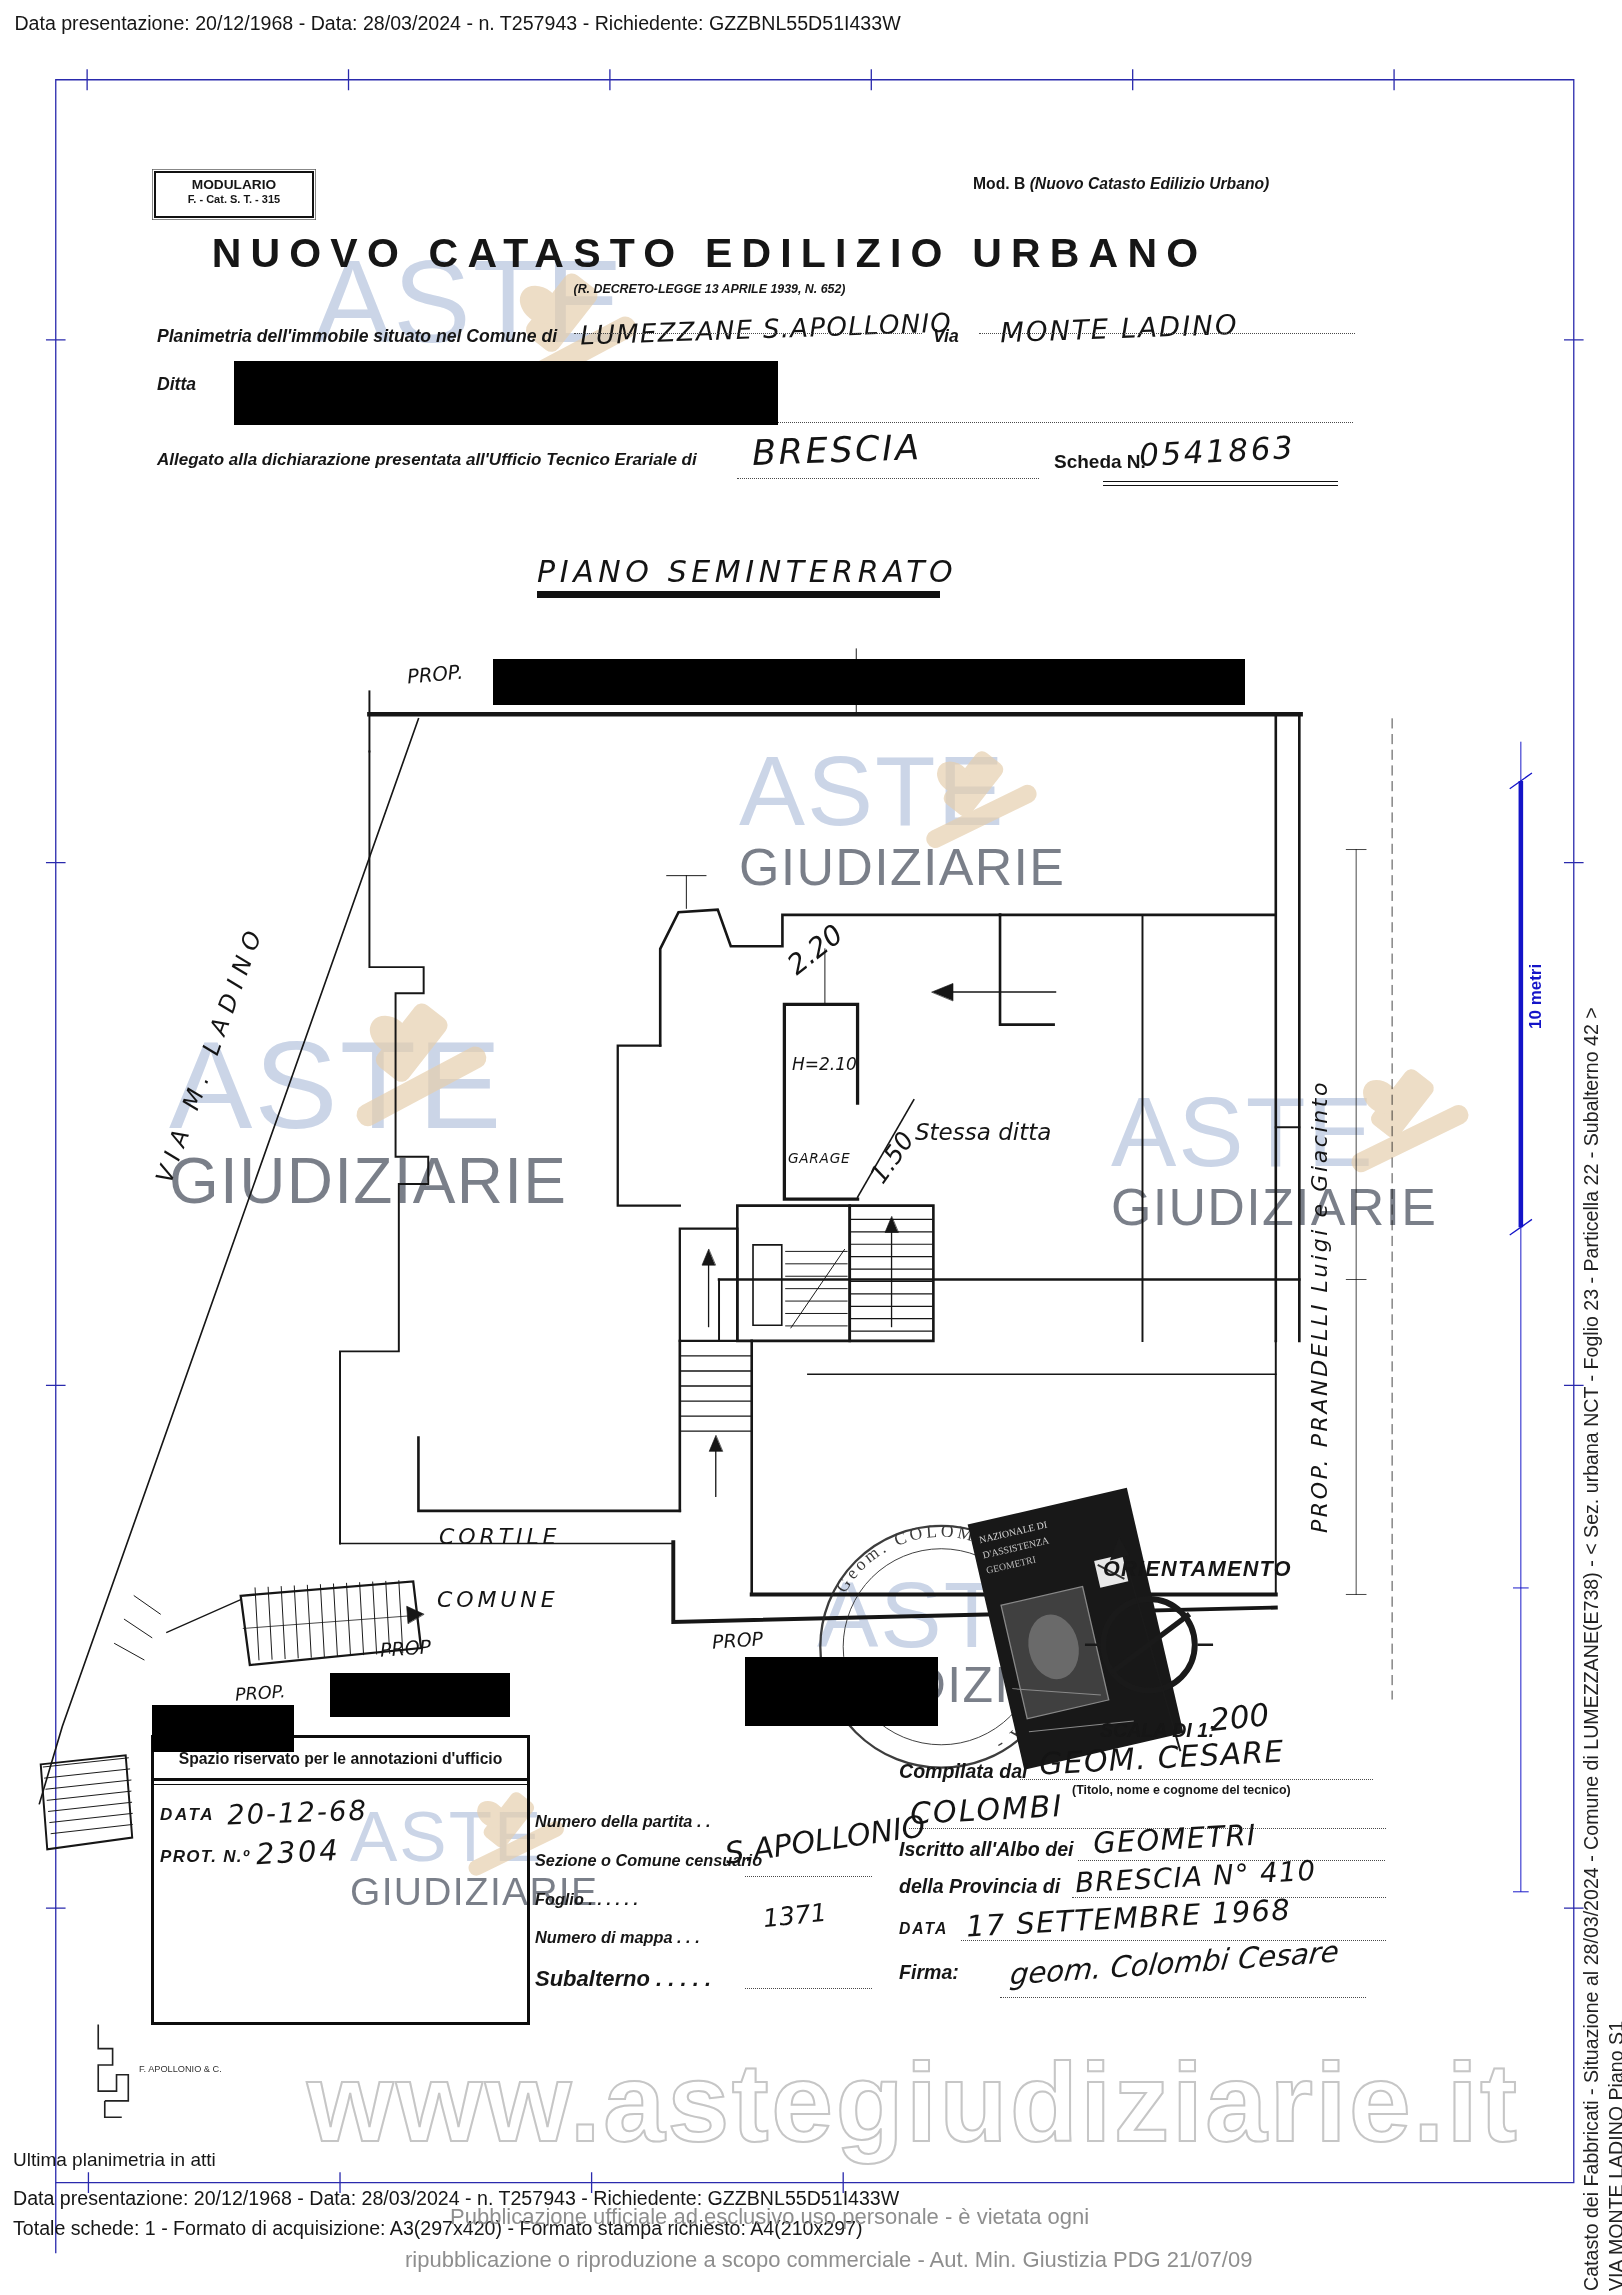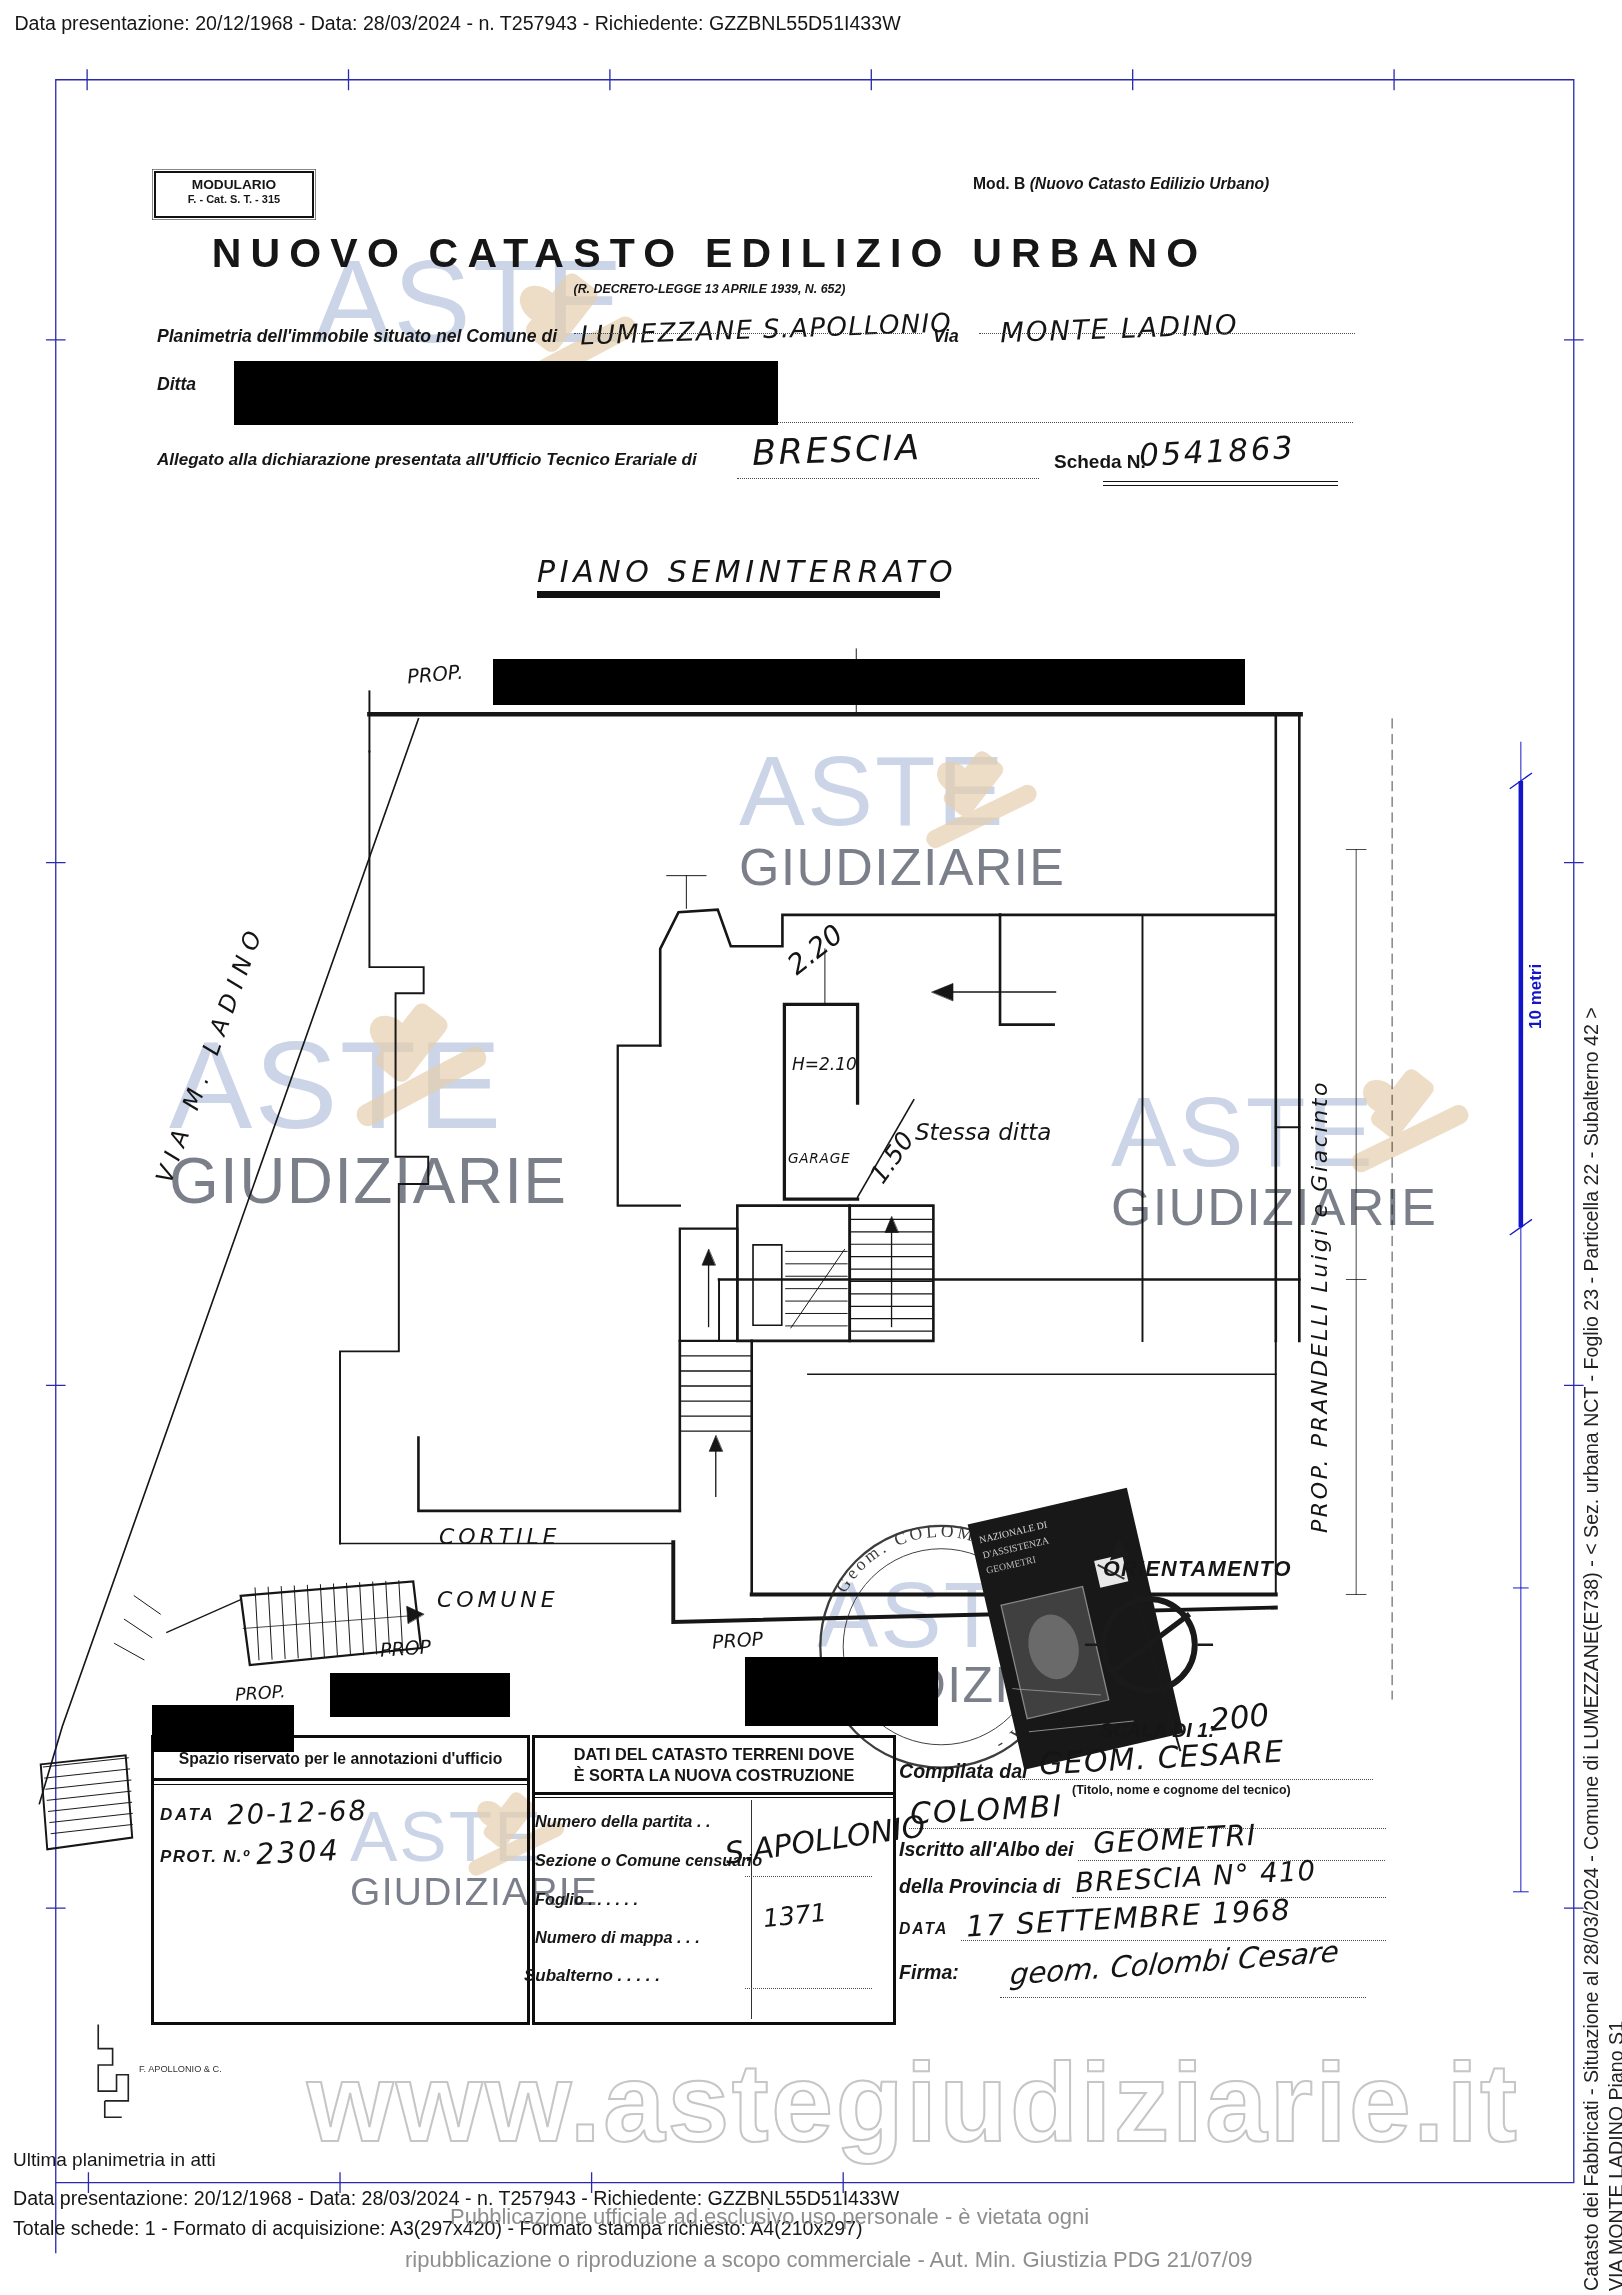--- a/index.html
+++ b/index.html
@@ -276,31 +276,25 @@
 
   <div class="tbl" style="left:139px;top:1735px;width:373px;height:284px;border-width:3.3px;z-index:3">
     <div class="serif" style="text-align:center;font-size:15.7px;font-weight:bold;padding-top:11.8px">Spazio riservato per le annotazioni d'ufficio</div>
     <div style="margin-top:10.5px;border-top:3.3px solid #0d0d0d;border-bottom:1.3px solid #0d0d0d;height:2.6px"></div>
   </div>
   <div class="abs serif" style="left:160px;top:1805px;font-size:17px;font-style:italic;font-weight:bold;letter-spacing:2.6px;z-index:3">DATA</div>
   <div class="abs hw" style="left:227px;top:1796px;font-size:27.5px;letter-spacing:2px;transform:rotate(-2deg);z-index:3">20-12-68</div>
   <div class="abs serif" style="left:160px;top:1847px;font-size:17px;font-style:italic;font-weight:bold;letter-spacing:1.3px;z-index:3">PROT. N.º</div>
   <div class="abs hw" style="left:256px;top:1835px;font-size:29px;letter-spacing:2.6px;transform:rotate(-3deg);z-index:3">2304</div>
 
-  <div class="tbl" style="left:520px;top:1735px;width:358px;height:284px;border-width:3.3px;z-index:3">
-    <div class="serif" style="text-align:center;font-size:16.3px;font-weight:bold;padding-top:6.5px">DATI DEL CATASTO TERRENI DOVE</div>
-    <div class="serif" style="text-align:center;font-size:16.3px;font-weight:bold;padding-top:2.6px">È SORTA LA NUOVA COSTRUZIONE</div>
-    <div style="margin-top:6.5px;border-top:3.3px solid #0d0d0d;border-bottom:1.3px solid #0d0d0d;height:2.6px"></div>
-    <div class="abs" style="left:216px;top:62px;width:1.3px;height:219px;background:#333"></div>
-  </div>
   <div class="abs serif" style="left:535px;top:1812px;font-size:16.3px;font-style:italic;font-weight:bold;z-index:3">Numero della partita .   .</div>
   <div class="abs serif" style="left:535px;top:1851px;font-size:16.3px;font-style:italic;font-weight:bold;z-index:3">Sezione o Comune censuario</div>
   <div class="abs serif" style="left:535px;top:1890px;font-size:16.3px;font-style:italic;font-weight:bold;z-index:3">Foglio .   .   .   .   .   .</div>
   <div class="abs serif" style="left:535px;top:1928px;font-size:16.3px;font-style:italic;font-weight:bold;z-index:3">Numero di mappa .   .   .</div>
-  <div class="abs serif" style="left:524px;top:1966px;font-size:17px;font-style:italic;font-weight:bold;z-index:3">Subalterno .   .   .   .   .</div>
+  <div class="abs serif" style="left:535px;top:1966px;font-size:22px;font-style:italic;font-weight:bold;z-index:3">Subalterno .   .   .   .   .</div>
   <div class="abs hw" style="left:724px;top:1822px;font-size:30px;transform:rotate(-8deg);z-index:4;white-space:nowrap">S.APOLLONIO</div>
   <div class="dotted abs" style="left:745px;top:1876px;width:127px;z-index:3"></div>
   <div class="abs hw" style="left:763px;top:1901px;font-size:25px;transform:rotate(-6deg);z-index:4">1371</div>
   <div class="dotted abs" style="left:745px;top:1988px;width:127px;z-index:3"></div>
 
   <div class="abs serif" style="left:899px;top:1760px;font-size:19.6px;font-style:italic;font-weight:bold;z-index:3">Compilata dal</div>
   <div class="abs hw" style="left:1039px;top:1740px;font-size:30px;letter-spacing:1.3px;transform:rotate(-3deg);z-index:3;white-space:nowrap">GEOM. CESARE</div>
   <div class="dotted abs" style="left:1020px;top:1779px;width:353px;z-index:3"></div>
   <div class="abs serif" style="left:1072px;top:1783px;font-size:12.4px;font-weight:bold;z-index:3">(Titolo, nome e cognome del tecnico)</div>
   <div class="abs hw" style="left:910px;top:1792px;font-size:30px;letter-spacing:2px;transform:rotate(-3deg);z-index:3">COLOMBI</div>

